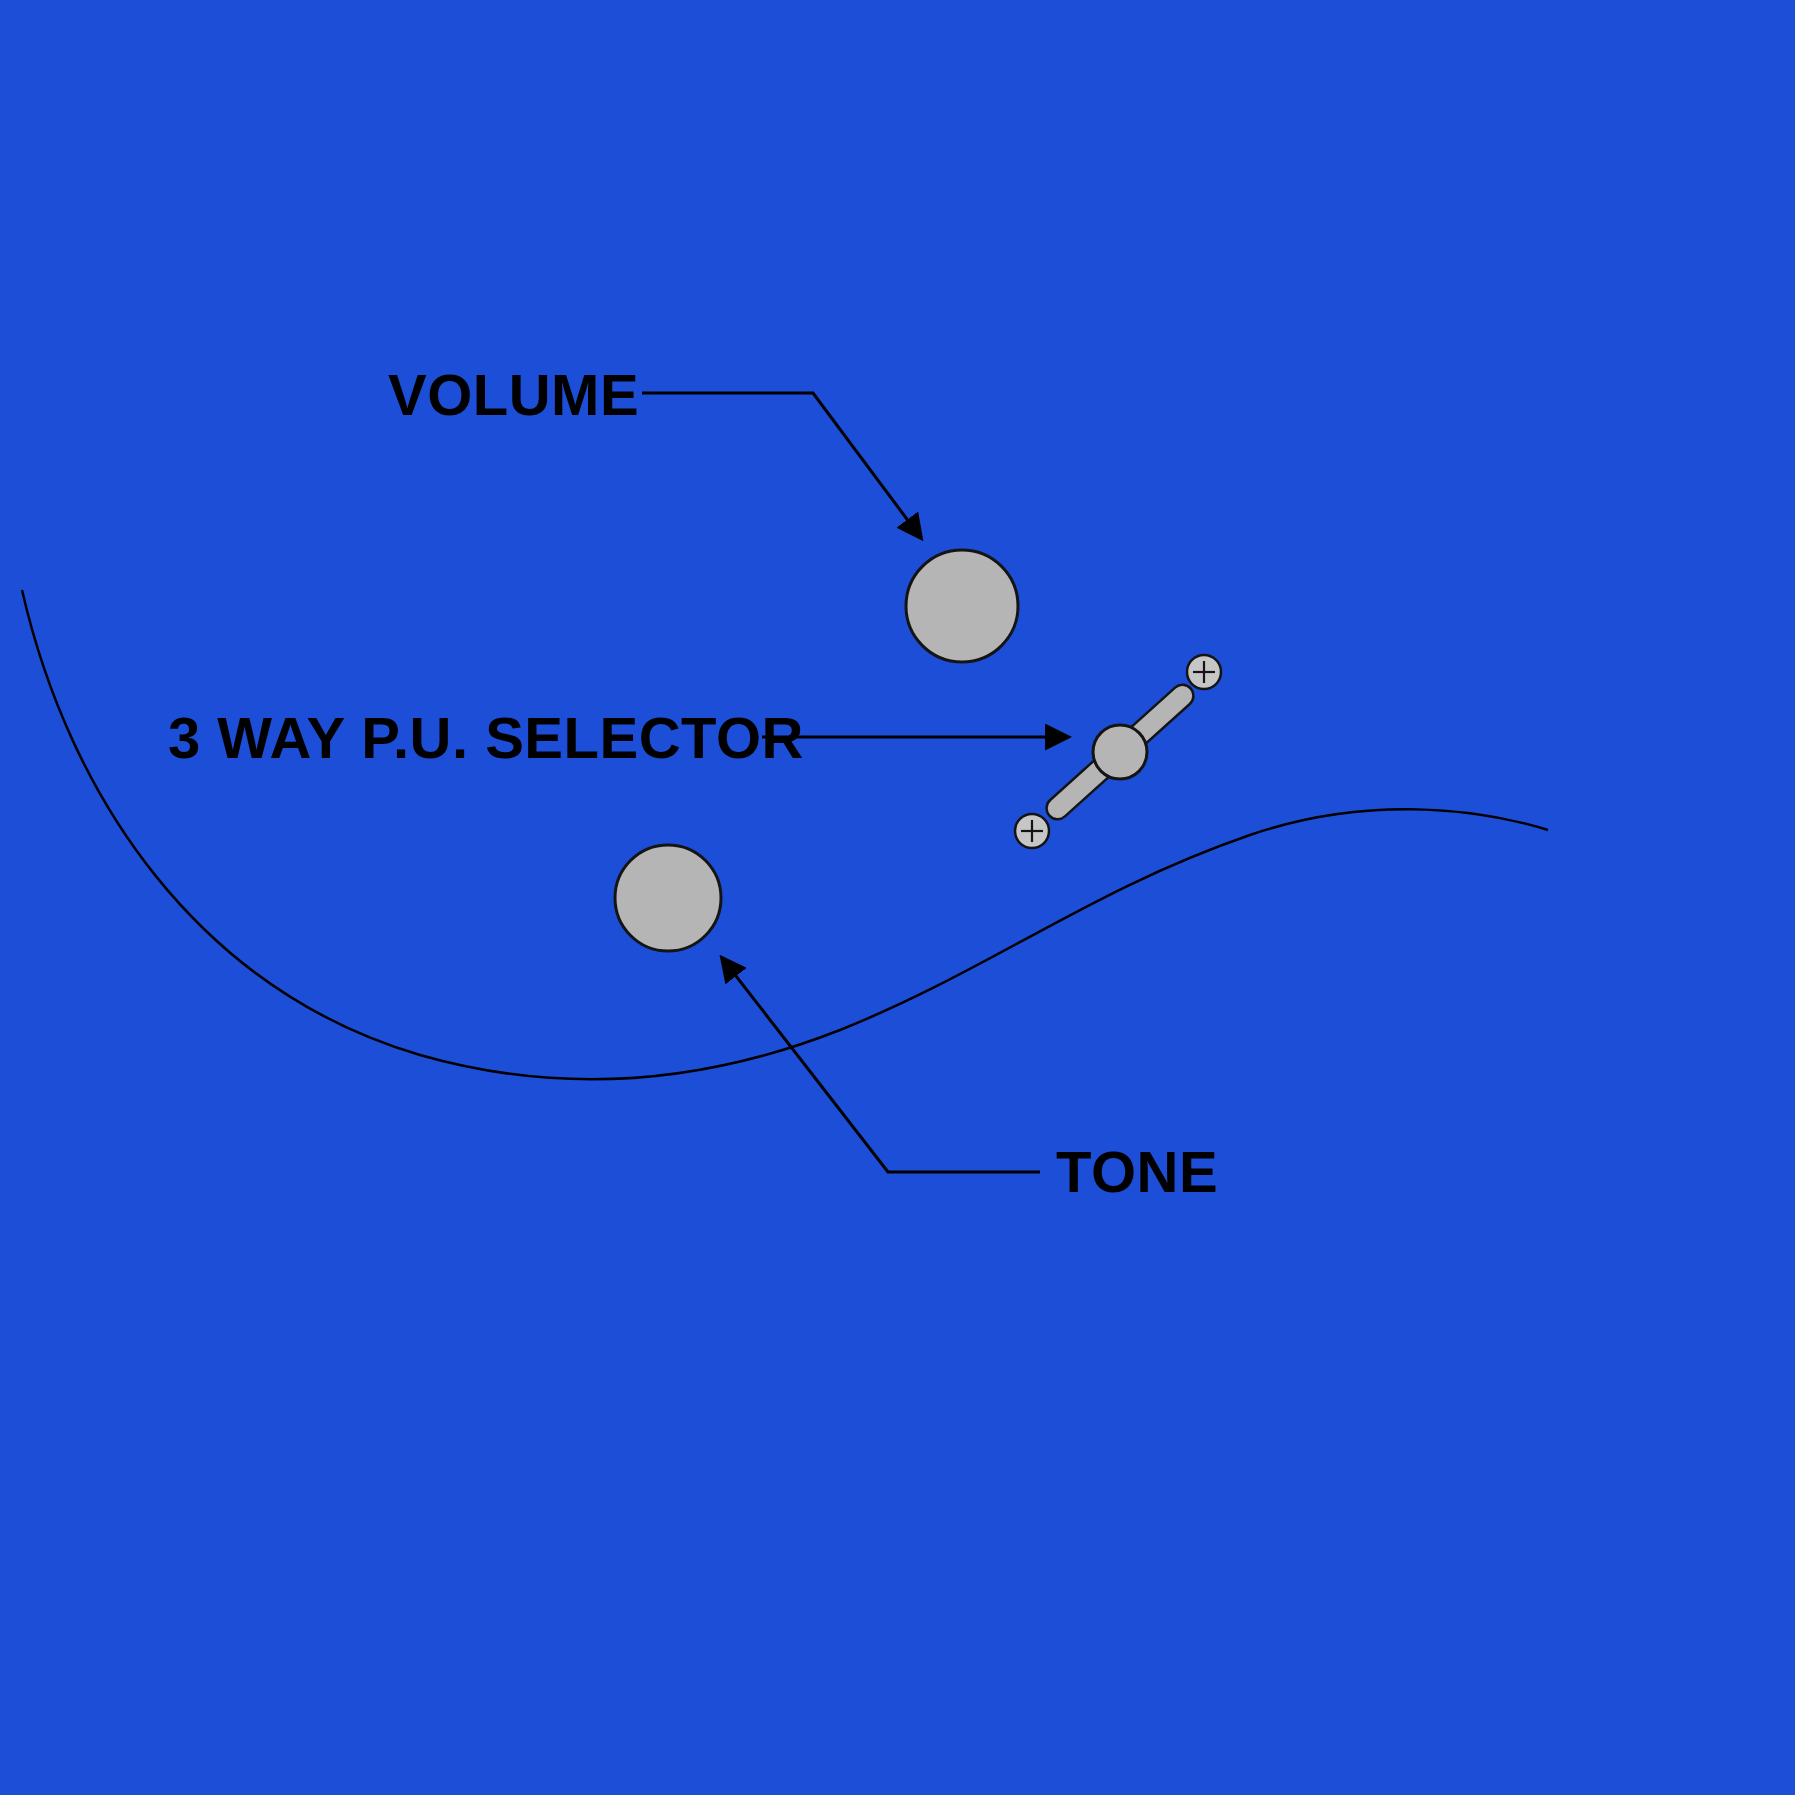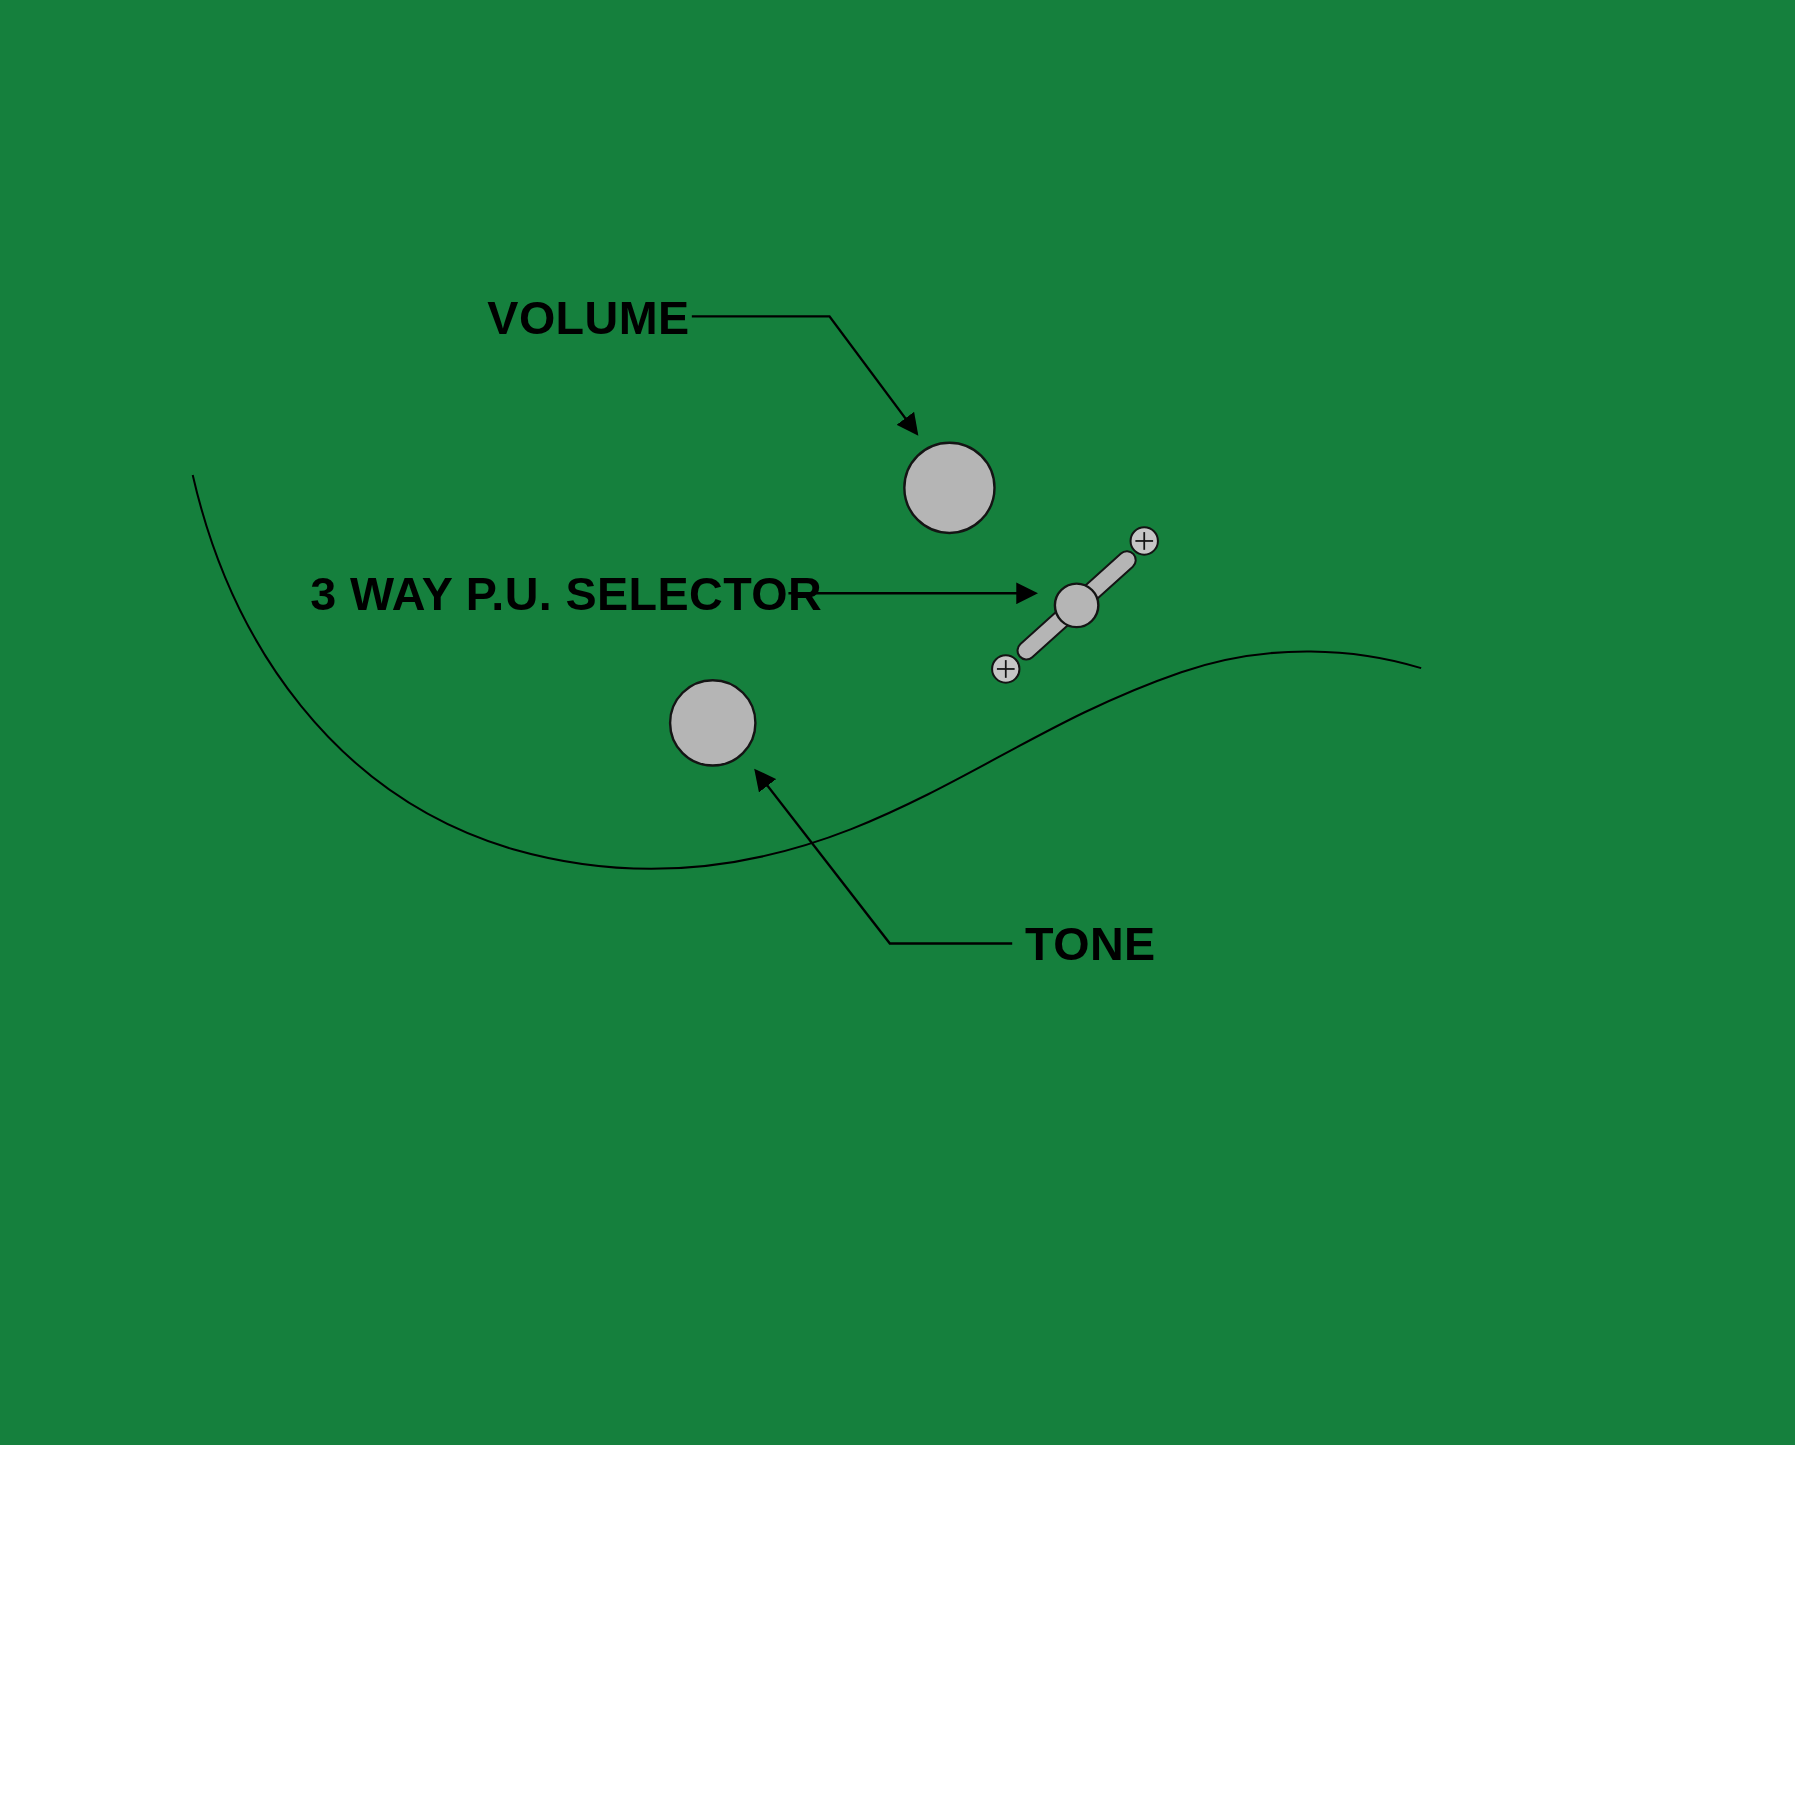--- a/index.html
+++ b/index.html
@@ -3,22 +3,22 @@
 <meta charset="utf-8">
 <style>
   html, body {
     margin: 0;
     padding: 0;
     background: #ffffff;
   }
   .stage {
     position: relative;
     width: 1795px;
-    height: 1445px;
-    background: #15803d;
+    height: 1795px;
+    background: #1d4ed8;
     overflow: hidden;
     font-family: "Liberation Sans", "DejaVu Sans", sans-serif;
   }
   svg.diagram {
     position: absolute;
     inset: 0;
     width: 100%;
     height: 100%;
     display: block;
   }

